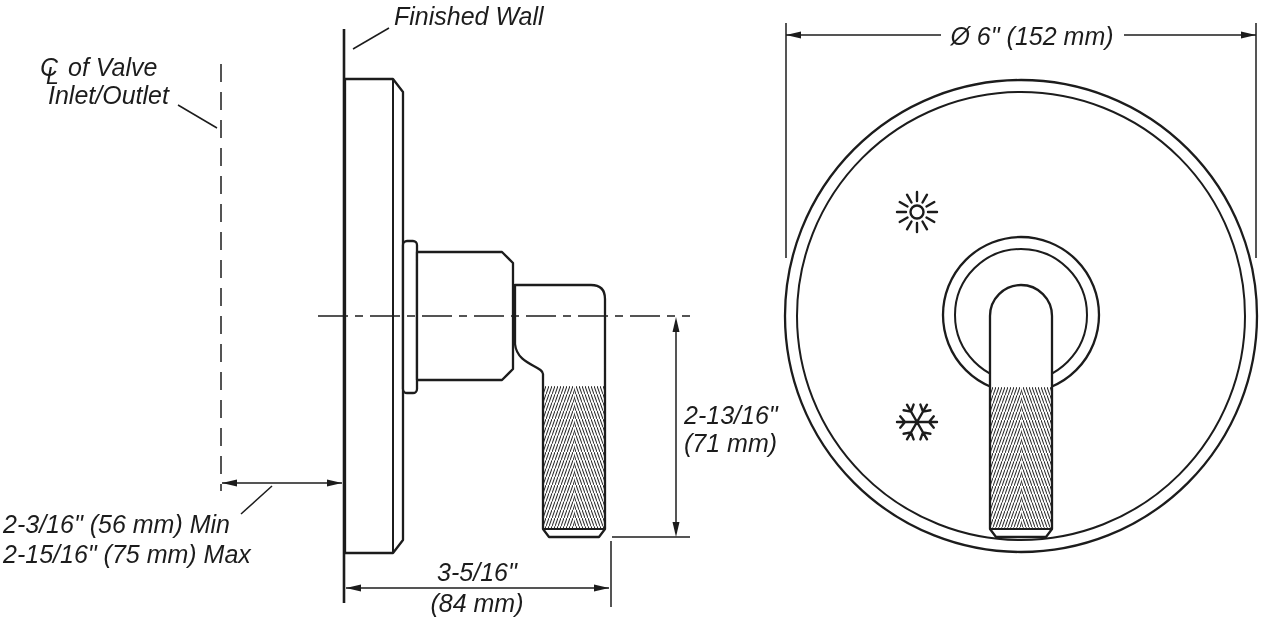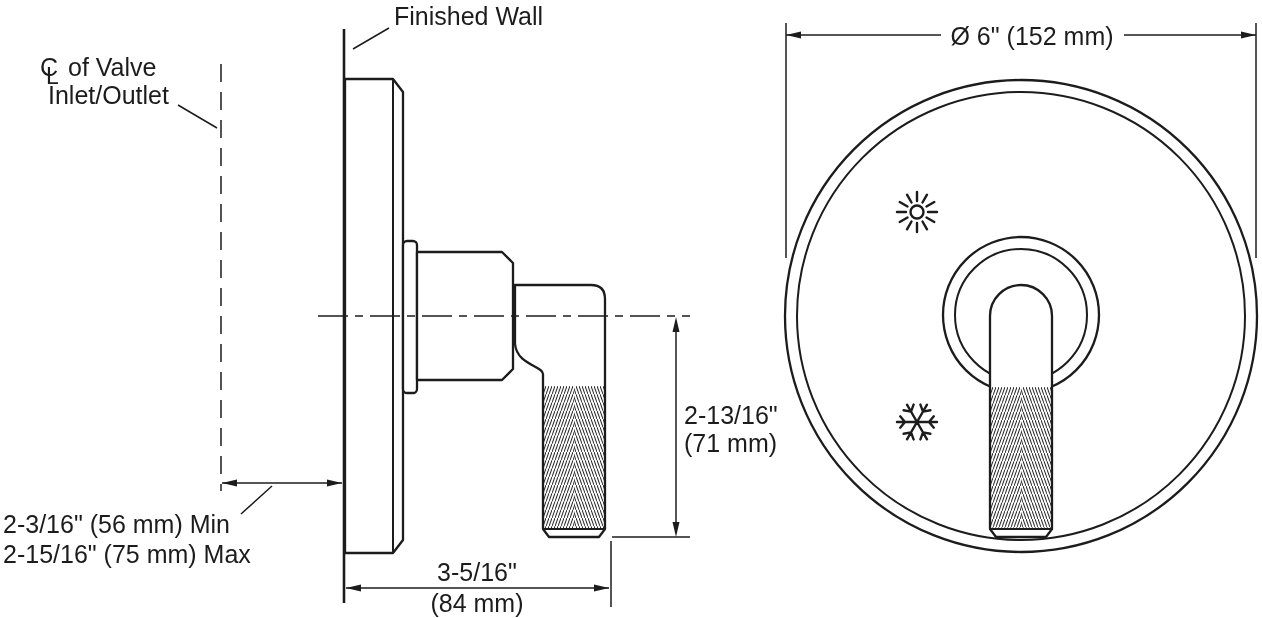--- a/index.html
+++ b/index.html
@@ -1,17 +1,17 @@
 <!DOCTYPE html>
 <html style="--line: #1c1c1c; --bg: #ffffff;"><head>
 <meta charset="utf-8">
 <style>
   :root { --line:#1c1c1c; --bg:#ffffff; }
   html,body { margin:0; padding:0; background:var(--bg); }
-  .stage { position:relative; width:1262px; height:618px; background:var(--bg); overflow:hidden; }
+  .stage { position:relative; width:1262px; height:618px; background:var(--bg); overflow:hidden;font-style:italic; }
   svg { display:block; }
   .o   { fill:#fff; stroke:var(--line); stroke-width:2.3; stroke-linejoin:round; }
   .ol  { fill:none; stroke:var(--line); stroke-width:2.3; }
   .ol2 { fill:none; stroke:var(--line); stroke-width:2; }
   .th  { fill:none; stroke:var(--line); stroke-width:1.5; }
   .ar  { fill:var(--line); stroke:none; }
   .sym { fill:none; stroke:var(--line); stroke-width:2.4; stroke-linecap:round; }
   .tx  { font-family:"Liberation Sans","DejaVu Sans",sans-serif; font-size:25px; fill:var(--line); }
   .txm { text-anchor:middle; }
   .txs { font-size:23px; }

